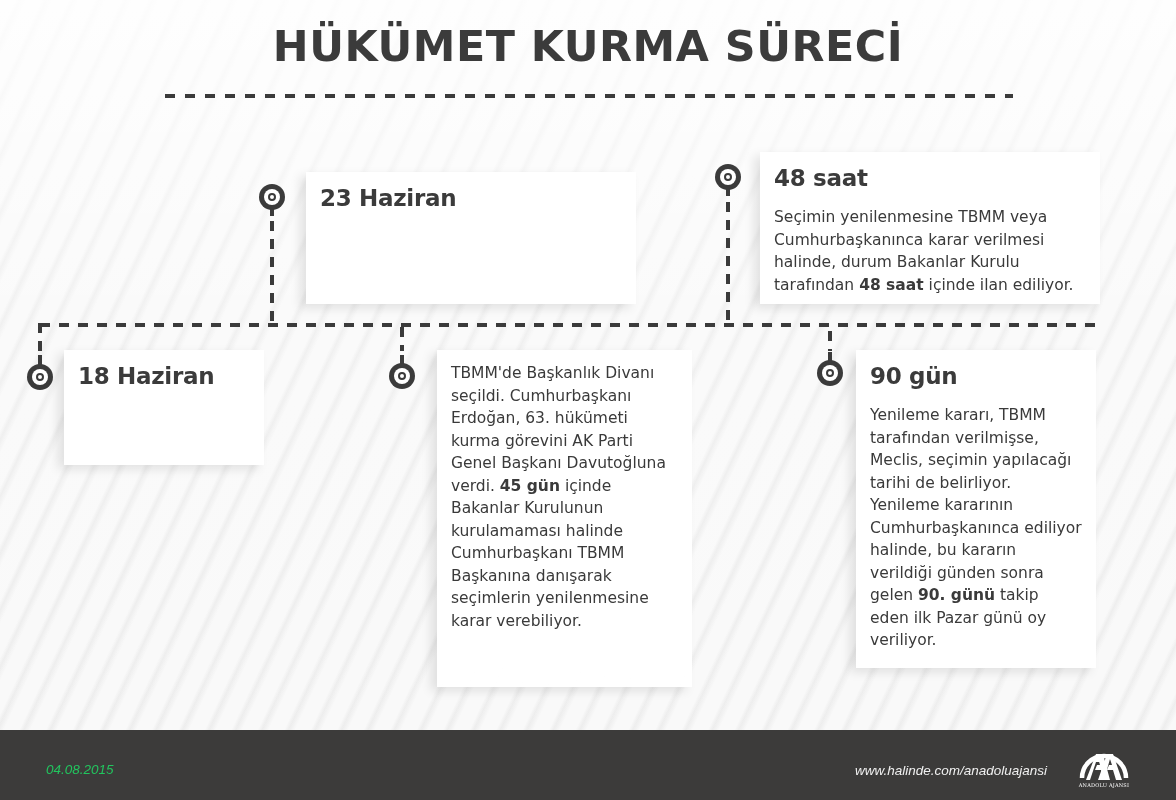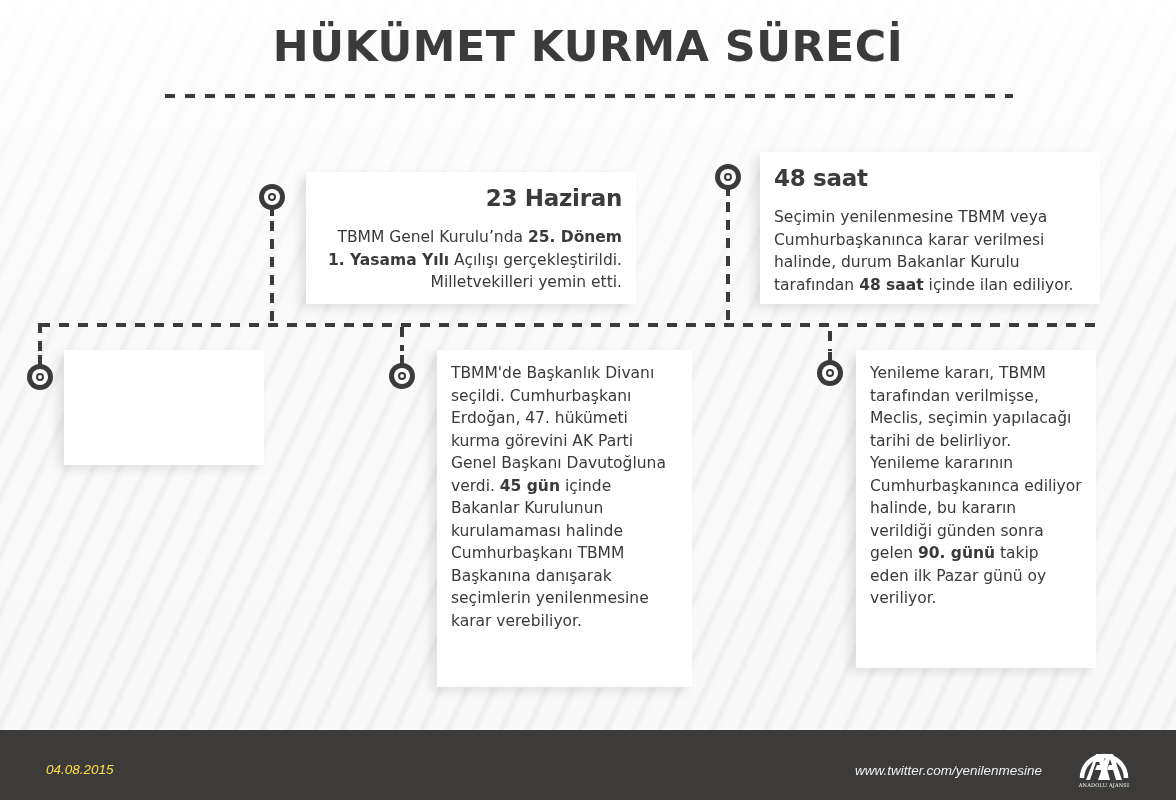--- a/index.html
+++ b/index.html
@@ -90,21 +90,21 @@
       left: 0; top: 730px;
       width: 1176px; height: 70px;
       background: #3c3b3a;
     }
     .footer-date {
       position: absolute;
       left: 46px; top: 32px;
       font-family: "Liberation Sans", sans-serif;
       font-style: italic;
       font-size: 13.5px;
-      color: #fde047;
+      color: #22c55e;
     }
     .footer-link {
       position: absolute;
       left: 855px; top: 33px;
       font-family: "Liberation Sans", sans-serif;
       font-style: italic;
       font-size: 13.5px;
       color: #f0f0f0;
     }
     .logo {
@@ -144,52 +144,51 @@
 <div class="pin" style="left:389px; top:363px;"></div>
 
 <div class="pin" style="left:715px; top:164px;"></div>
 <div class="stem" style="left:726px; top:188px; height:8px;"></div>
 <div class="dash-v" style="left:726px; top:202px; height:124px;"></div>
 
 <div class="dash-v" style="left:828px; top:331px; height:20px;"></div>
 <div class="stem" style="left:828px; top:352px; height:10px;"></div>
 <div class="pin" style="left:817px; top:360px;"></div>
 
-<div class="card" style="left:306px; top:172px; width:330px; height:132px;text-align:right;">
+<div class="card" style="left:306px; top:172px; width:330px; height:132px;">
   <div class="card-title">23 Haziran</div>
-  <div class="card-body">
-    <span>TBMM Genel Kurulu’nda </span><b>25. Dönem 1. Yasama Yılı</b><span> Açılışı gerçekleştirildi. Milletvekilleri yemin etti.</span>
-  </div>
 </div>
 
 <div class="card" style="left:760px; top:152px; width:340px; height:152px;">
   <div class="card-title">48 saat</div>
   <div class="card-body">
     <span>Seçimin yenilenmesine TBMM veya Cumhurbaşkanınca karar verilmesi halinde, durum Bakanlar Kurulu tarafından </span><b>48 saat</b><span> içinde ilan ediliyor.</span>
   </div>
 </div>
 
 <div class="card" style="left:64px; top:350px; width:200px; height:115px;">
+  <div class="card-title">18 Haziran</div>
 </div>
 
 <div class="card" style="left:437px; top:350px; width:255px; height:337px;">
   <div class="card-body">
-    <span>TBMM'de Başkanlık Divanı seçildi. Cumhurbaşkanı Erdoğan, 47. hükümeti kurma görevini AK Parti Genel Başkanı Davutoğluna verdi. </span><b>45 gün</b><span> içinde Bakanlar Kurulunun kurulamaması halinde Cumhurbaşkanı TBMM Başkanına danışarak seçimlerin yenilenmesine karar verebiliyor.</span>
+    <span>TBMM'de Başkanlık Divanı seçildi. Cumhurbaşkanı Erdoğan, 63. hükümeti kurma görevini AK Parti Genel Başkanı Davutoğluna verdi. </span><b>45 gün</b><span> içinde Bakanlar Kurulunun kurulamaması halinde Cumhurbaşkanı TBMM Başkanına danışarak seçimlerin yenilenmesine karar verebiliyor.</span>
   </div>
 </div>
 
 <div class="card" style="left:856px; top:350px; width:240px; height:318px;">
+  <div class="card-title">90 gün</div>
   <div class="card-body">
     <span>Yenileme kararı, TBMM tarafından verilmişse, Meclis, seçimin yapılacağı tarihi de belirliyor. Yenileme kararının Cumhurbaşkanınca ediliyor halinde, bu kararın verildiği günden sonra gelen </span><b>90. günü</b><span> takip eden ilk Pazar günü oy veriliyor.</span>
   </div>
 </div>
 
 <div class="footer">
   <div class="footer-date">04.08.2015</div>
-  <div class="footer-link">www.twitter.com/yenilenmesine</div>
+  <div class="footer-link">www.halinde.com/anadoluajansi</div>
   <div class="logo">
     <svg width="56" height="46" viewBox="0 0 56 46">
       <path d="M6 40 A22 22 0 0 1 50 40" fill="none" stroke="#ffffff" stroke-width="4.5"></path>
       <path d="M10 42 L20 16 L27 16 L24 24 L20 24 L14 42 Z" fill="#ffffff"></path>
       <path d="M20 16 L27 16 L34 42 L28 42 L25 32 L19 32 L21 27 L24 27 L22 20 Z" fill="#ffffff"></path>
       <path d="M22 42 L31 16 L37 16 L46 42 L40 42 L37 32 L31 32 L33 27 L36 27 L34 21 L28 42 Z" fill="#ffffff"></path>
     </svg>
     <div class="logo-caption">ANADOLU AJANSI</div>
   </div>
 </div>

